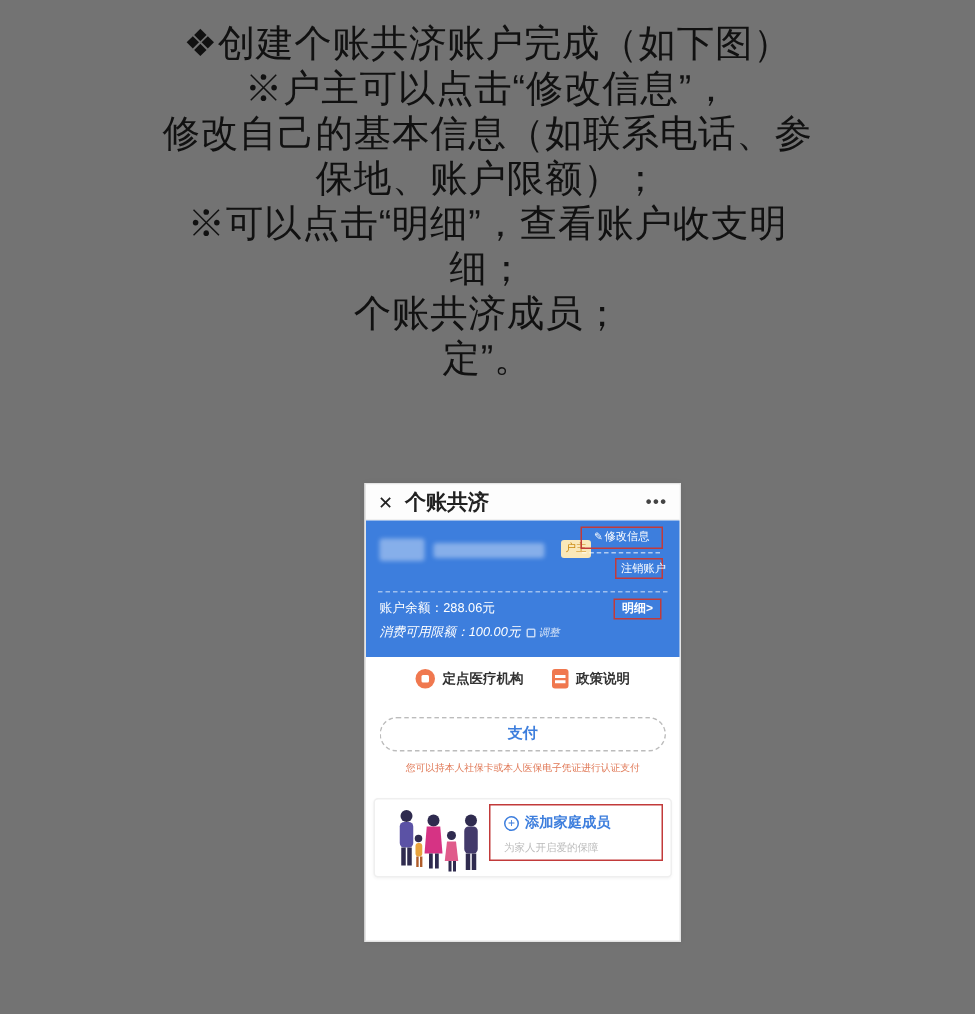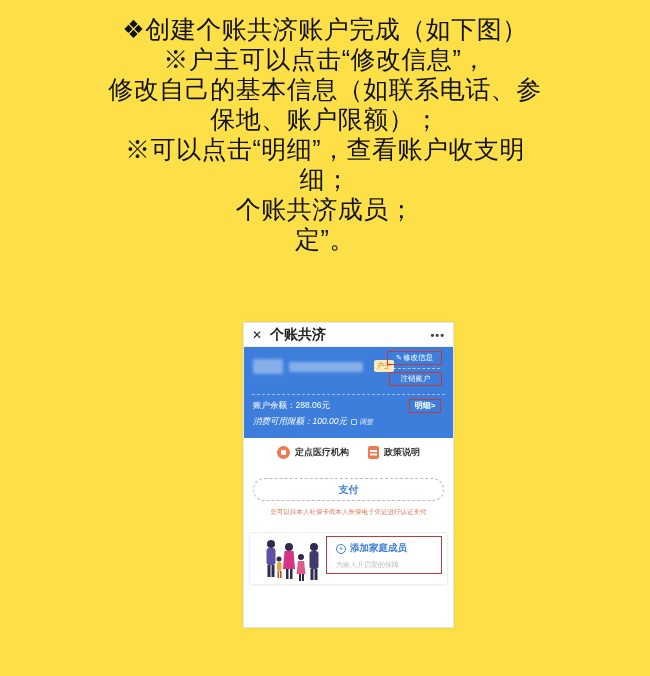--- a/index.html
+++ b/index.html
@@ -1,17 +1,17 @@
 <!DOCTYPE html>
 <html><head>
 <meta charset="utf-8">
 <style>
   * { margin: 0; padding: 0; box-sizing: border-box; }
   body { font-family: "Liberation Sans", sans-serif; background: #ffffff; }
-  .page { position: relative; width: 650px; height: 676px; background: #fde047; overflow: hidden; }
+  .page { position: relative; width: 650px; height: 676px; background: #737373; overflow: hidden; }
 
   
   .instructions { position: absolute; top: 14px; left: 0; width: 650px; text-align: center; color: #111111; }
   .instructions .line { font-size: 25px; line-height: 30px; font-weight: 500; letter-spacing: 0.5px; white-space: nowrap; }
 
   
   .phone { position: absolute; left: 243px; top: 322px; width: 211px; height: 306px;
            background: #ffffff; border: 1px solid #e4e4e4; box-shadow: 0 0 4px rgba(0,0,0,0.06); }
 
   .titlebar { position: absolute; top: 0; left: 0; width: 100%; height: 24px; background: #fdfdfd;
@@ -26,21 +26,21 @@
   .blur2 { left: 45px; top: 15px; width: 74px; height: 10px; }
   .badge { position: absolute; left: 130px; top: 13px; background: #fae8b9; color: #c8860a;
            font-size: 7px; line-height: 12px; padding: 0 3px; border-radius: 2px; }
 
   .annot-border { border: 1.5px solid #c23a3a; }
   .card-btn { position: absolute; color: #ffffff; font-size: 7.5px; line-height: 12px;
               padding: 0 3px; text-align: center; cursor: pointer; white-space: nowrap; }
   .edit-btn { right: 11px; top: 4px; width: 55px; }
   .edit-btn .edit-icon { font-size: 7px; margin-right: 1px; }
   .btn-dash { position: absolute; right: 13px; top: 21px; width: 52px; border-top: 1px dashed rgba(255,255,255,0.6); }
-  .cancel-btn { right: 11px; top: 25px; width: 53px; }
+  .cancel-btn { right: 11px; top: 25px; width: 32px; }
   .card-dashsep { position: absolute; left: 8px; right: 8px; top: 47px; border-top: 1px dashed rgba(255,255,255,0.5); }
   .balance-row { position: absolute; left: 9px; top: 53px; color: #ffffff; font-size: 8.5px; }
   .limit-row { position: absolute; left: 9px; top: 69px; color: #ffffff; font-size: 8.5px; display: flex; align-items: center; font-style: italic; }
   .adjust { display: inline-flex; align-items: center; margin-left: 4px; color: rgba(255,255,255,0.78); font-size: 7px; cursor: pointer; }
   .adjust-icon { display: inline-block; width: 6px; height: 6px; border: 1px solid rgba(255,255,255,0.7); border-radius: 1px; margin-right: 2px; }
   .detail-btn { right: 12px; top: 52px; width: 32px; font-size: 8px; font-weight: 600; }
 
   .quick-links { position: absolute; top: 123px; left: 0; width: 100%; display: flex; justify-content: space-evenly; padding: 0 14px; }
   .ql { display: flex; align-items: flex-end; font-size: 9px; color: #333333; font-weight: 600; cursor: pointer; }
   .ql-icon { position: relative; display: inline-block; margin-right: 5px; }

